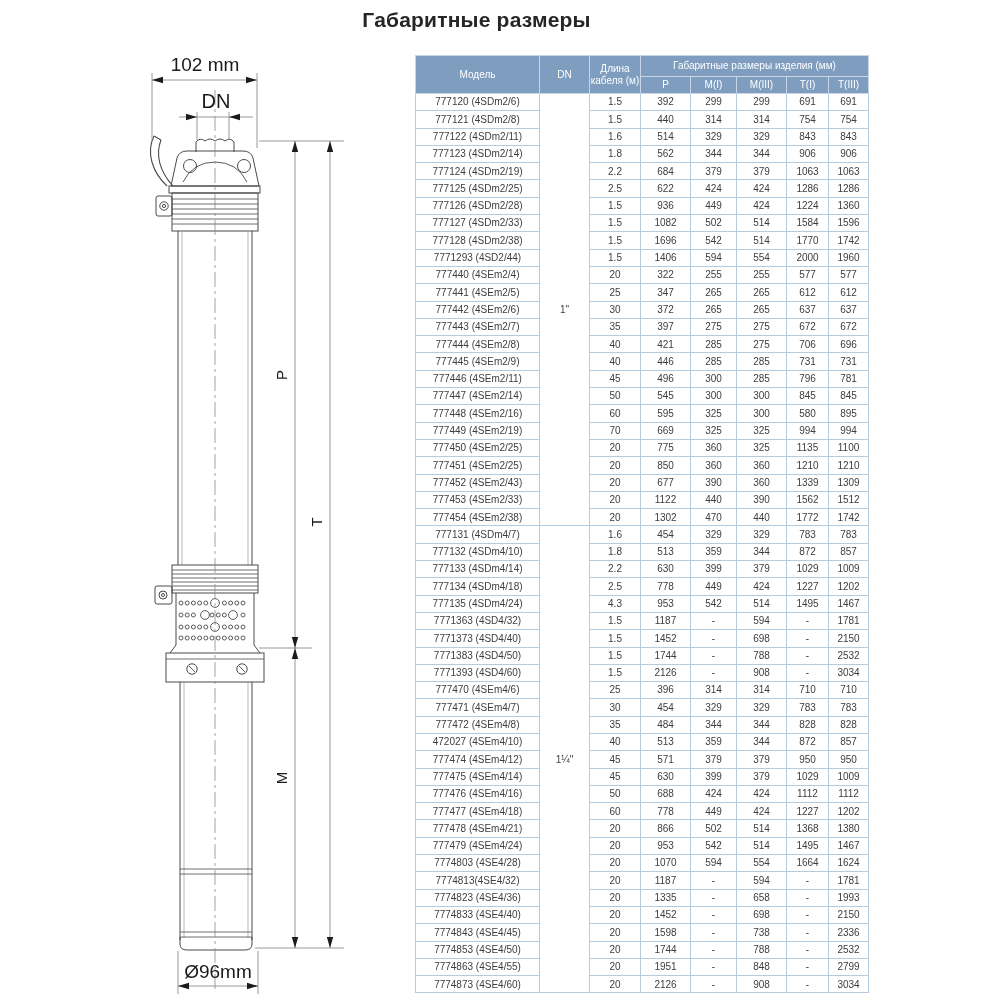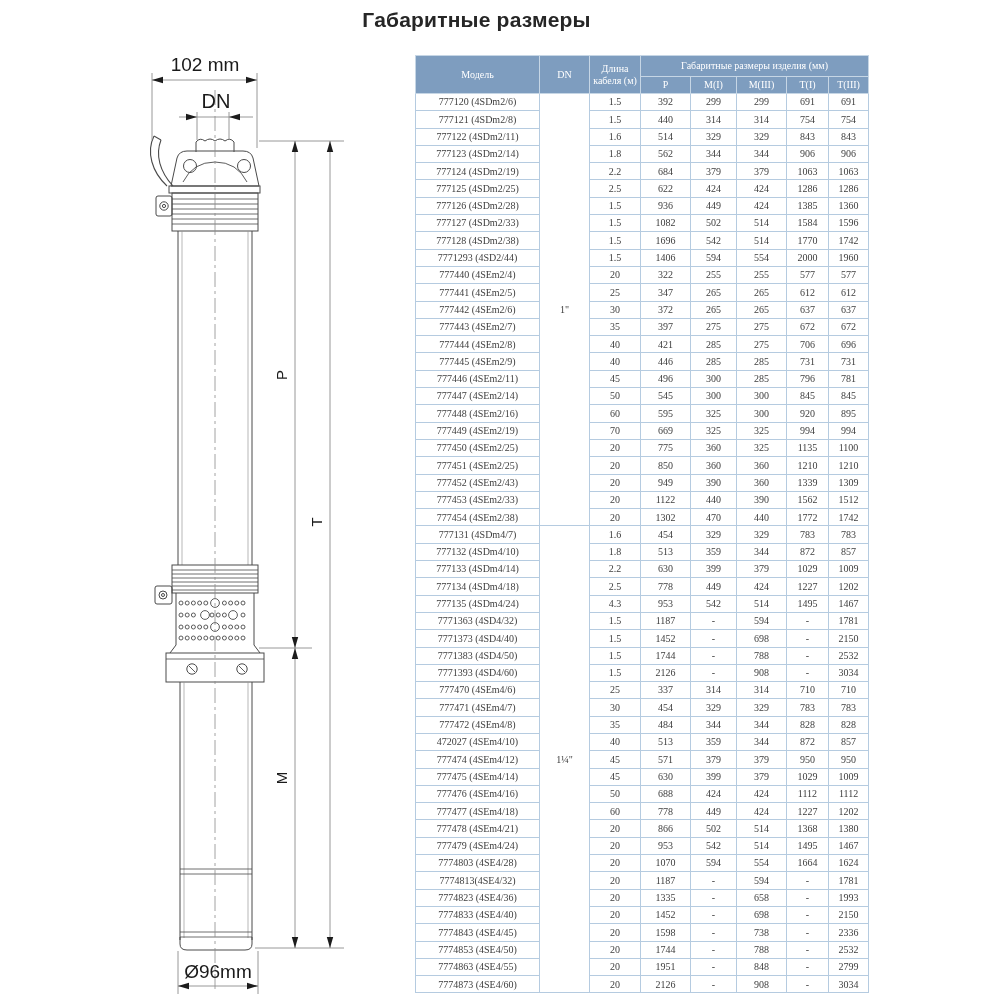--- a/index.html
+++ b/index.html
@@ -6,21 +6,21 @@
   body{
     width:1000px;height:1000px;position:relative;background:#ffffff;
     font-family:"Liberation Sans", sans-serif;overflow:hidden;
   }
   .page-title{
     position:absolute;top:8px;left:0;width:953px;text-align:center;
     font-size:21px;font-weight:600;color:#262626;letter-spacing:.2px;
   }
   .diagram-svg{position:absolute;left:0;top:0;}
   .table-wrap{position:absolute;left:415px;top:55px;width:453px;}
-  table{border-collapse:collapse;width:453px;table-layout:fixed;font-family:Liberation Serif, serif;}
+  table{border-collapse:collapse;width:453px;table-layout:fixed;}
   th,td{
     border:1px solid var(--border,#b5cbe0);
     text-align:center;vertical-align:middle;padding:0;line-height:1.15;
     overflow:hidden;white-space:nowrap;
   }
   thead th{
     background:var(--header-bg,#7e9dbf);color:var(--header-text,#ffffff);
     font-weight:400;font-size:10px;border-color:var(--header-border,#c6d6e5);
     white-space:normal;
   }
@@ -246,21 +246,21 @@
           <td>424</td>
           <td>1286</td>
           <td>1286</td>
         </tr>
         <tr>
           <td class="col-model">777126 (4SDm2/28)</td>
           <td>1.5</td>
           <td>936</td>
           <td>449</td>
           <td>424</td>
-          <td>1385</td>
+          <td>1224</td>
           <td>1360</td>
         </tr>
         <tr>
           <td class="col-model">777127 (4SDm2/33)</td>
           <td>1.5</td>
           <td>1082</td>
           <td>502</td>
           <td>514</td>
           <td>1584</td>
           <td>1596</td>
@@ -354,21 +354,21 @@
           <td>300</td>
           <td>845</td>
           <td>845</td>
         </tr>
         <tr>
           <td class="col-model">777448 (4SEm2/16)</td>
           <td>60</td>
           <td>595</td>
           <td>325</td>
           <td>300</td>
-          <td>920</td>
+          <td>580</td>
           <td>895</td>
         </tr>
         <tr>
           <td class="col-model">777449 (4SEm2/19)</td>
           <td>70</td>
           <td>669</td>
           <td>325</td>
           <td>325</td>
           <td>994</td>
           <td>994</td>
@@ -387,21 +387,21 @@
           <td>20</td>
           <td>850</td>
           <td>360</td>
           <td>360</td>
           <td>1210</td>
           <td>1210</td>
         </tr>
         <tr>
           <td class="col-model">777452 (4SEm2/43)</td>
           <td>20</td>
-          <td>949</td>
+          <td>677</td>
           <td>390</td>
           <td>360</td>
           <td>1339</td>
           <td>1309</td>
         </tr>
         <tr>
           <td class="col-model">777453 (4SEm2/33)</td>
           <td>20</td>
           <td>1122</td>
           <td>440</td>
@@ -496,21 +496,21 @@
           <td>1.5</td>
           <td>2126</td>
           <td>-</td>
           <td>908</td>
           <td>-</td>
           <td>3034</td>
         </tr>
         <tr>
           <td class="col-model">777470 (4SEm4/6)</td>
           <td>25</td>
-          <td>337</td>
+          <td>396</td>
           <td>314</td>
           <td>314</td>
           <td>710</td>
           <td>710</td>
         </tr>
         <tr>
           <td class="col-model">777471 (4SEm4/7)</td>
           <td>30</td>
           <td>454</td>
           <td>329</td>

